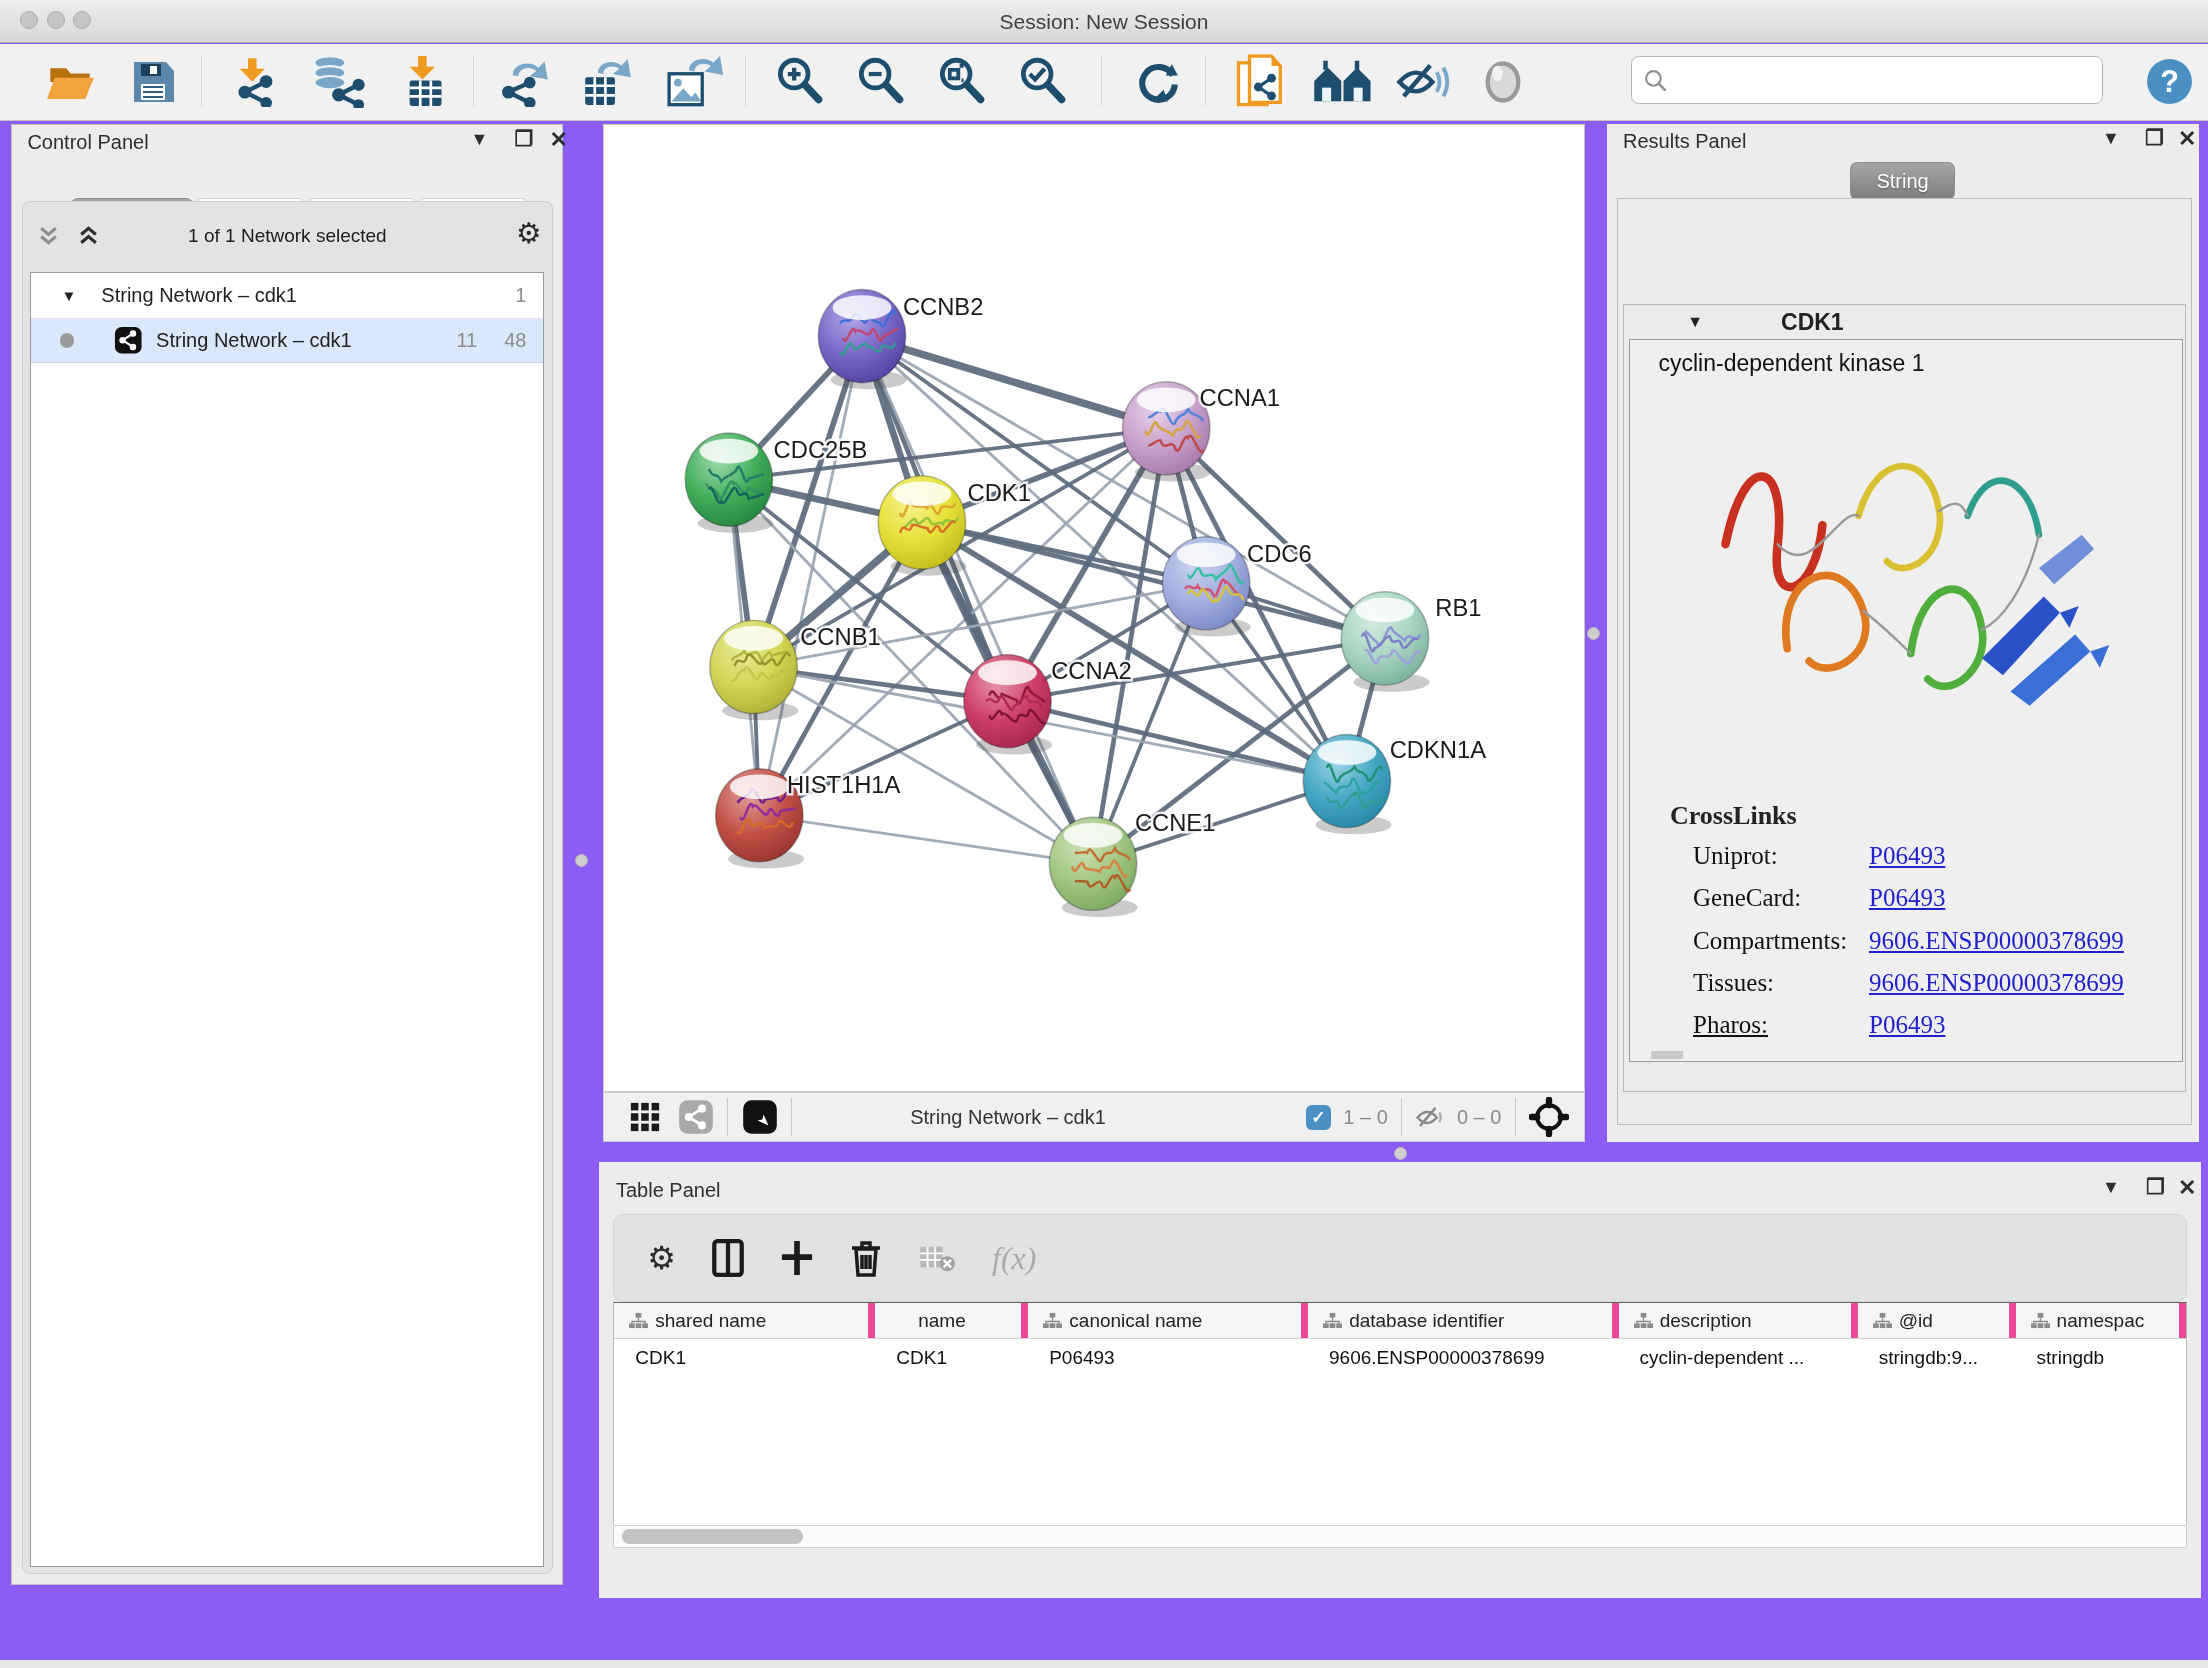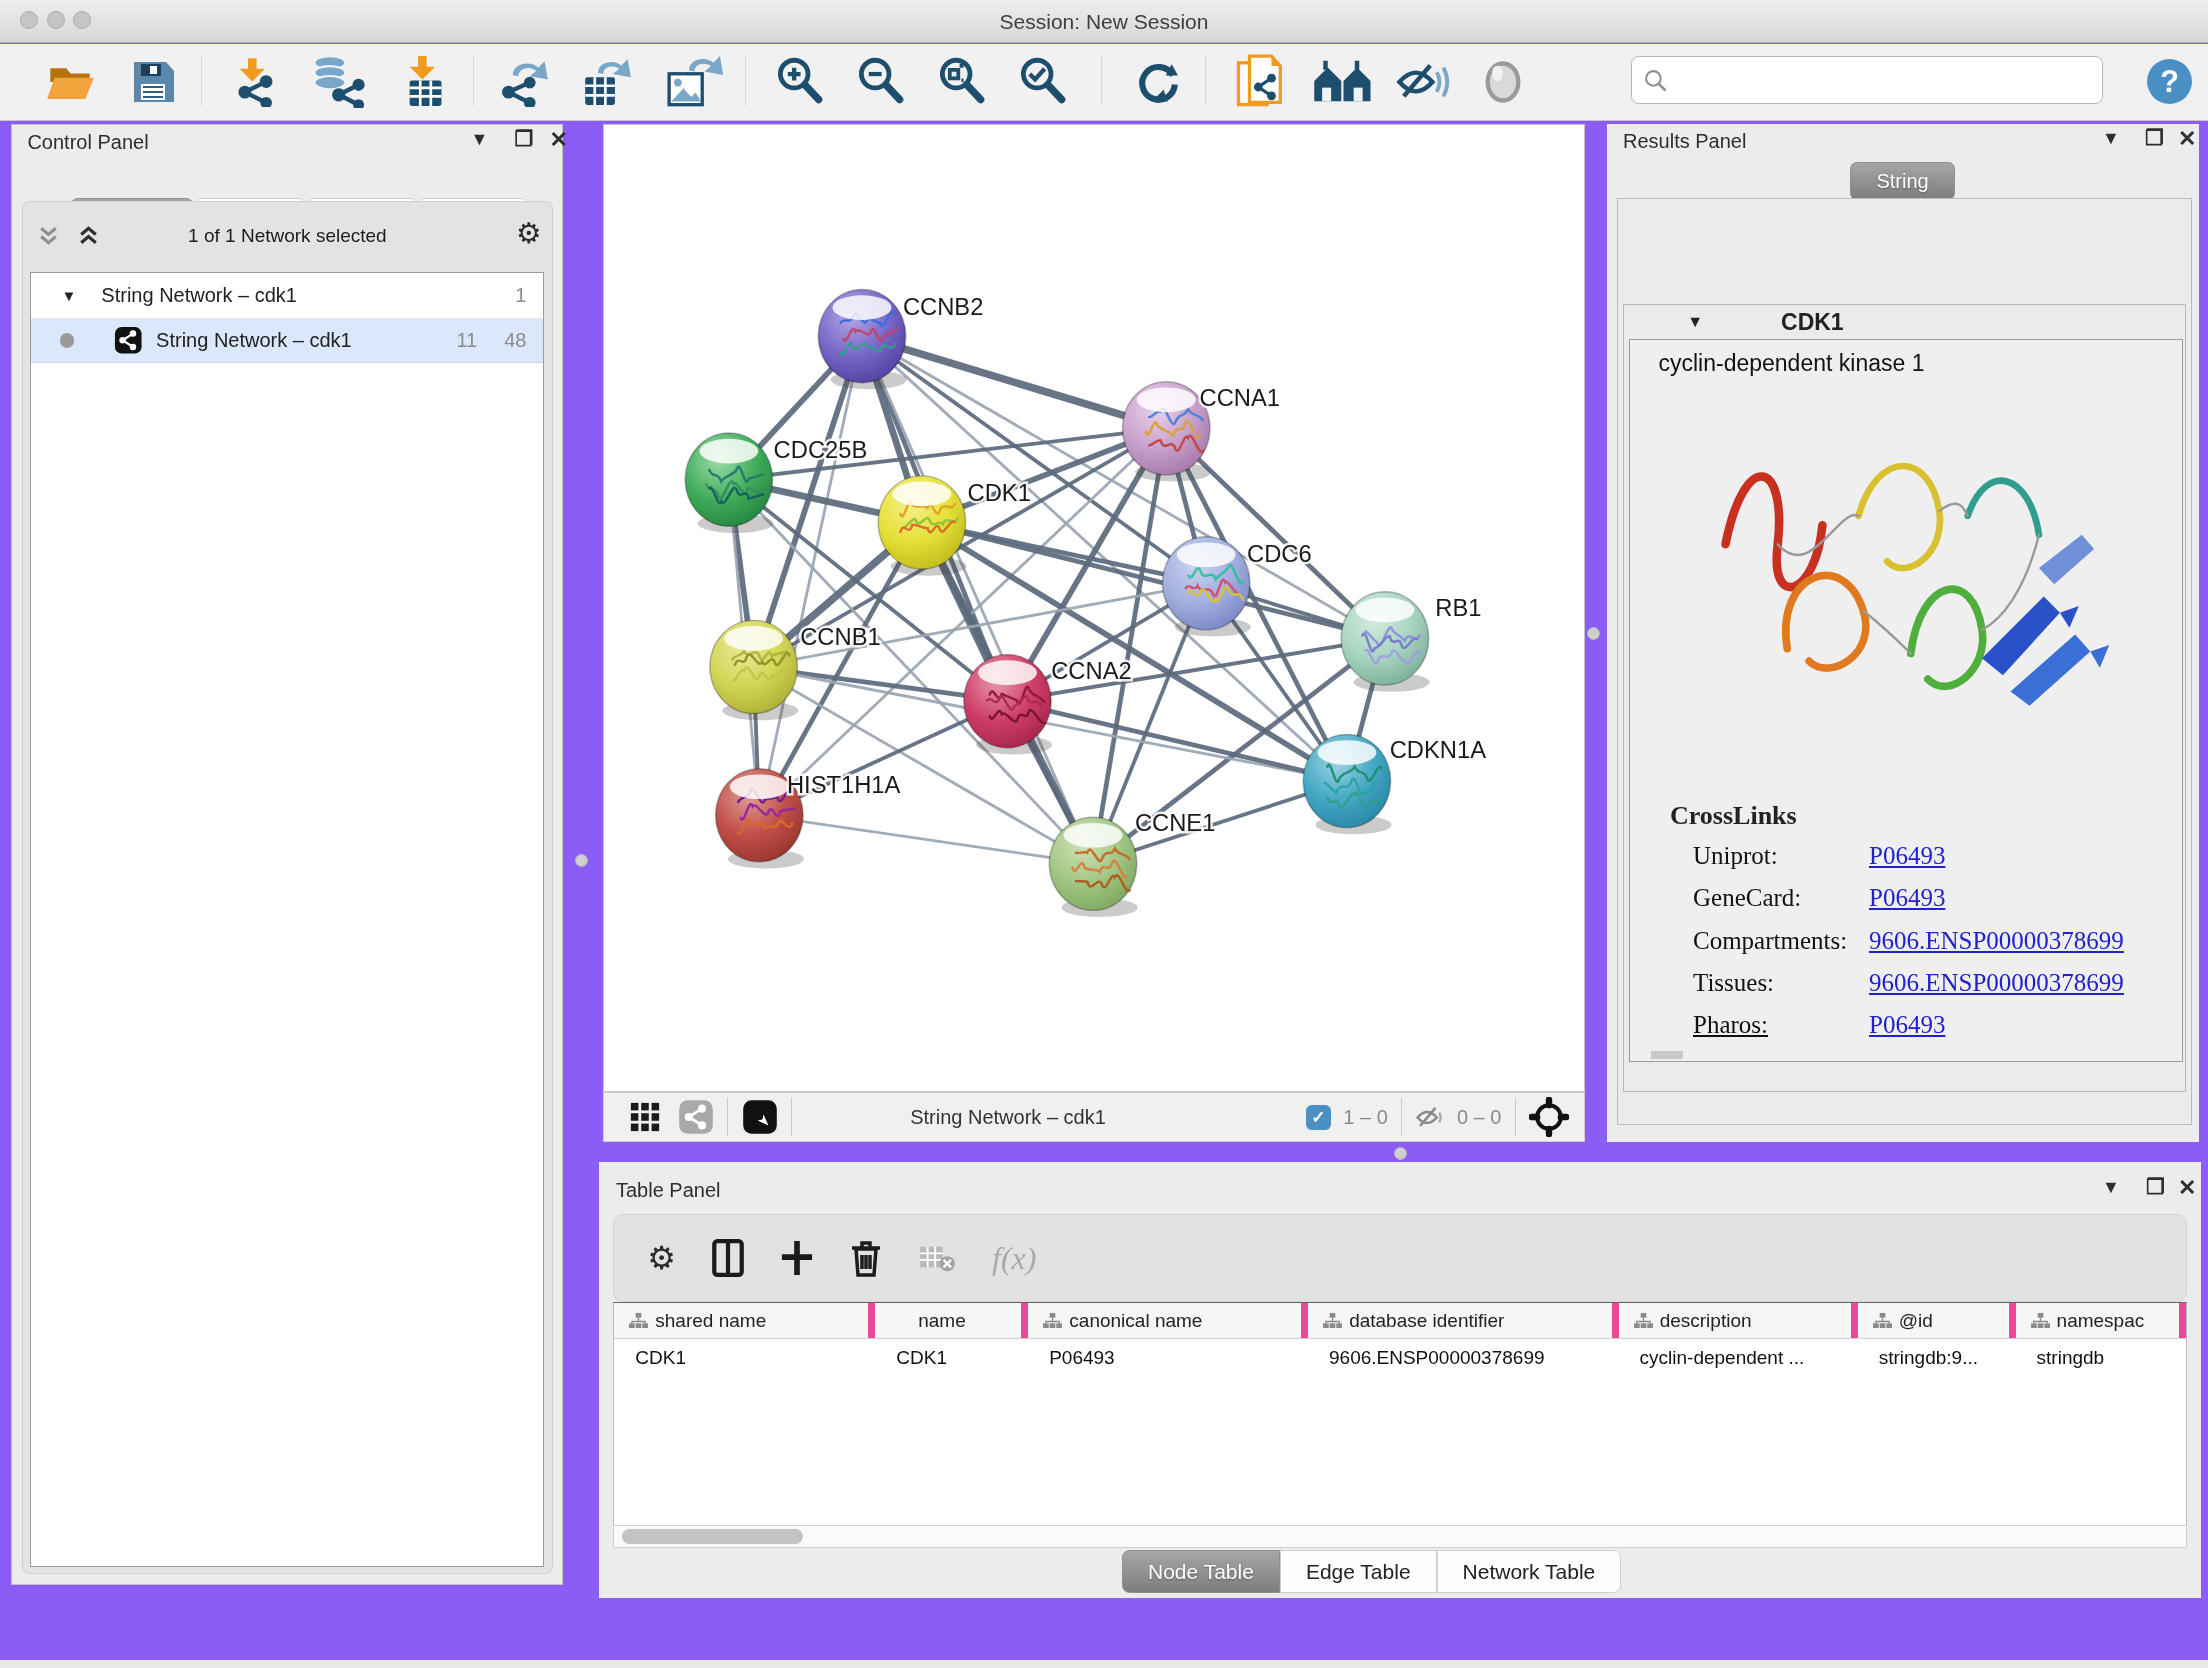--- a/index.html
+++ b/index.html
@@ -761,22 +761,17 @@
             <div class="td" style="width: 241px;">cyclin-dependent ...</div>
             <div class="td" style="width: 159px;">stringdb:9...</div>
             <div class="td" style="width: 172px;">stringdb</div>
           </div>
         </div>
     </div>
     <div id="tp-scroll">
         <div id="tp-thumb"></div>
       </div>
 
-    <div class="abs" id="tp-tabs" style="left:523px;top:388px;display:flex;">
-        <span class="bottab tab sel" style="border-radius: 7.6px 0px 0px 7.6px;">Node Table</span>
-        <span class="bottab">Edge Table</span>
-        <span class="bottab" style="border-radius: 0px 7.6px 7.6px 0px;">Network Table</span>
-      </div>
   </div>
 
 
 </div>
 
 
 </body></html>

